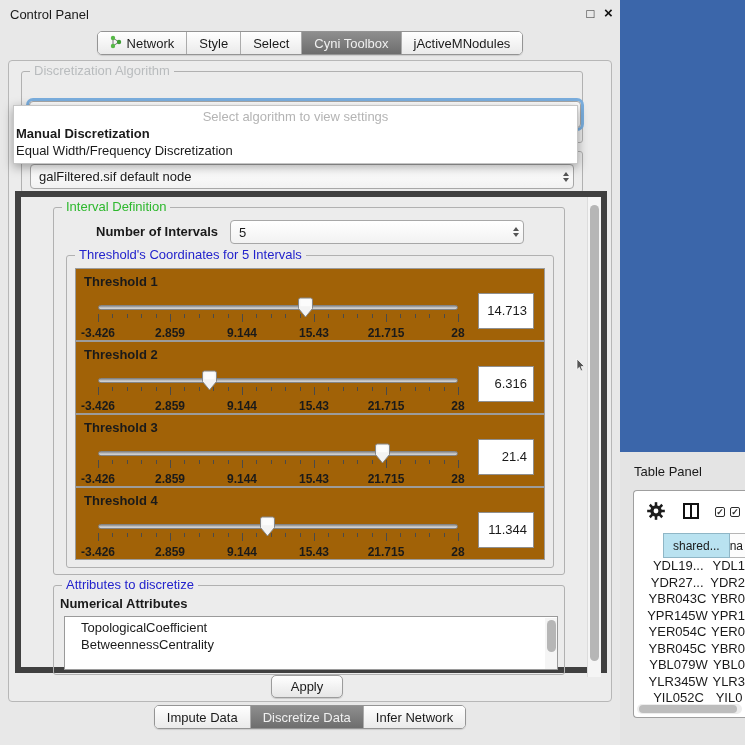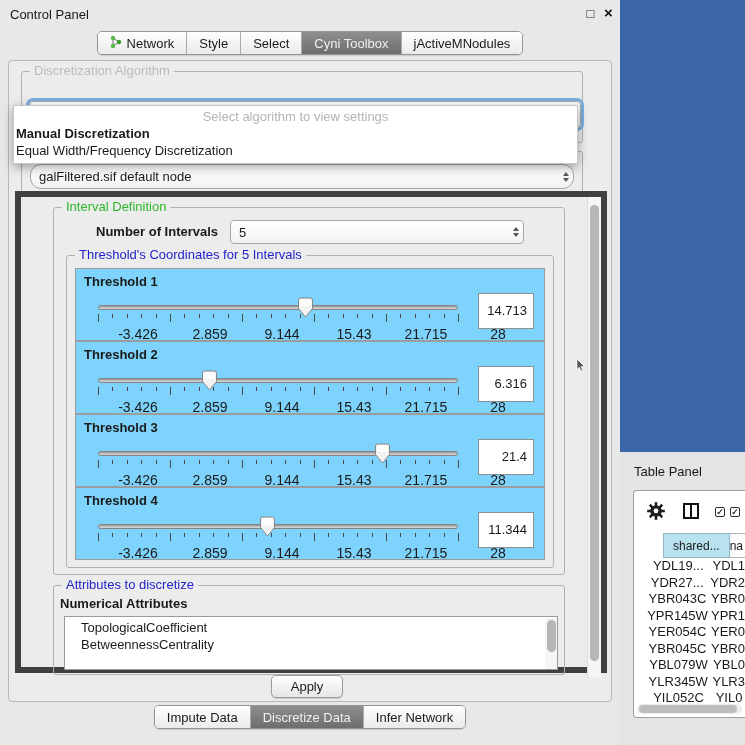--- a/index.html
+++ b/index.html
@@ -32,42 +32,42 @@
   .combo .arrows { margin-left:auto; padding-right:4px; display:flex; flex-direction:column; align-items:center; gap:2px; }
   .arr-up { width:0; height:0; border-left:3.5px solid transparent; border-right:3.5px solid transparent; border-bottom:4.5px solid #555; }
   .arr-dn { width:0; height:0; border-left:3.5px solid transparent; border-right:3.5px solid transparent; border-top:4.5px solid #555; }
 
   #algo-popup { position:absolute; left:4px; top:44px; width:565px; height:59px; background:#ffffff; border:1px solid #c6c6c6; box-shadow:0 3px 10px rgba(0,0,0,.35); z-index:20; }
   #algo-popup .hint { position:absolute; top:3px; left:0; right:0; text-align:center; color:#b4b4b4; font-size:13px; }
   #algo-popup .o1 { position:absolute; top:20px; left:2px; font-weight:bold; font-size:13px; }
   #algo-popup .o2 { position:absolute; top:37px; left:2px; font-size:13px; }
 
   #tdata-group { left:12px; top:90px; width:562px; height:42px; }
-  #tdata-combo { left:8px; top:12px; width:544px; height:25px;border-radius:11px; }
+  #tdata-combo { left:8px; top:12px; width:544px; height:25px; }
 
   #scrollpane { position:absolute; left:6px; top:130px; width:592px; height:482px; border:6px solid #404040; background:#ececec; }
   .vsb { position:absolute; background:#f5f5f5; border-left:1px solid #dcdcdc; }
   .vsb .th { position:absolute; left:2px; width:9px; border-radius:4.5px; background:#b6b6b6; }
   #sp-vsb { right:0; top:0; width:14px; height:480px; }
   #sp-vsb .th { top:8px; height:456px; }
 
   #interval-group { left:32px; top:10px; width:512px; height:368px; }
   #interval-group > .gl { color:#2db82d; }
   #noi-label { position:absolute; left:42px; top:16px; font-weight:bold; }
   #noi-combo { left:176px; top:12px; width:294px; height:24px; }
 
   #thr-group { left:12px; top:47px; width:488px; height:313px; }
   #thr-group > .gl { color:#2323cc; }
 
-  .tbox { position:absolute; left:8px; width:470px; height:73px; border:1px solid #9c9c9c; background:#7dd3fc; }
+  .tbox { position:absolute; left:8px; width:470px; height:73px; border:1px solid #9c9c9c; background:#a16207; }
   .tbox .tl { position:absolute; left:8px; top:5px; font-weight:bold; font-size:13px; }
   .sl { position:absolute; left:22px; top:28px; width:360px; height:42px; }
   .sl .track { position:absolute; left:0; right:0; top:8px; height:5px; border-radius:3px; border:1px solid #848484; background:linear-gradient(#8f8f8f,#c3c3c3 55%,#d6d6d6); }
   .sl .tick { position:absolute; width:1px; background:#4a4a4a; }
-  .sl .lab { position:absolute; top:29px; transform:translateX(-50%); font-size:14px; font-weight:normal; white-space:nowrap;margin-left:40px; }
+  .sl .lab { position:absolute; top:29px; transform:translateX(-50%); font-size:12px; font-weight:bold; white-space:nowrap; }
   .sl .thumb { position:absolute; top:0; z-index:2; }
   .val { position:absolute; right:10px; top:24px; width:56px; height:36px; background:#ffffff; border:1px solid #8f8f8f; font-size:13px; text-align:right; line-height:34px; padding-right:6px; }
 
   #attr-group { left:32px; top:388px; width:512px; height:90px; }
   #attr-group > .gl { color:#2323cc; }
   #attr-title { position:absolute; left:6px; top:10px; font-weight:bold; }
   #attr-list { position:absolute; left:10px; top:30px; width:494px; height:54px; background:#ffffff; border:1px solid #9a9a9a; overflow:hidden; }
   #attr-list .item { padding-left:16px; height:17px; line-height:17px; font-size:13px; }
   #attr-list .pad { height:2px; }
   #attr-vsb { right:0; top:1px; width:12px; height:52px; border-left:none; }

